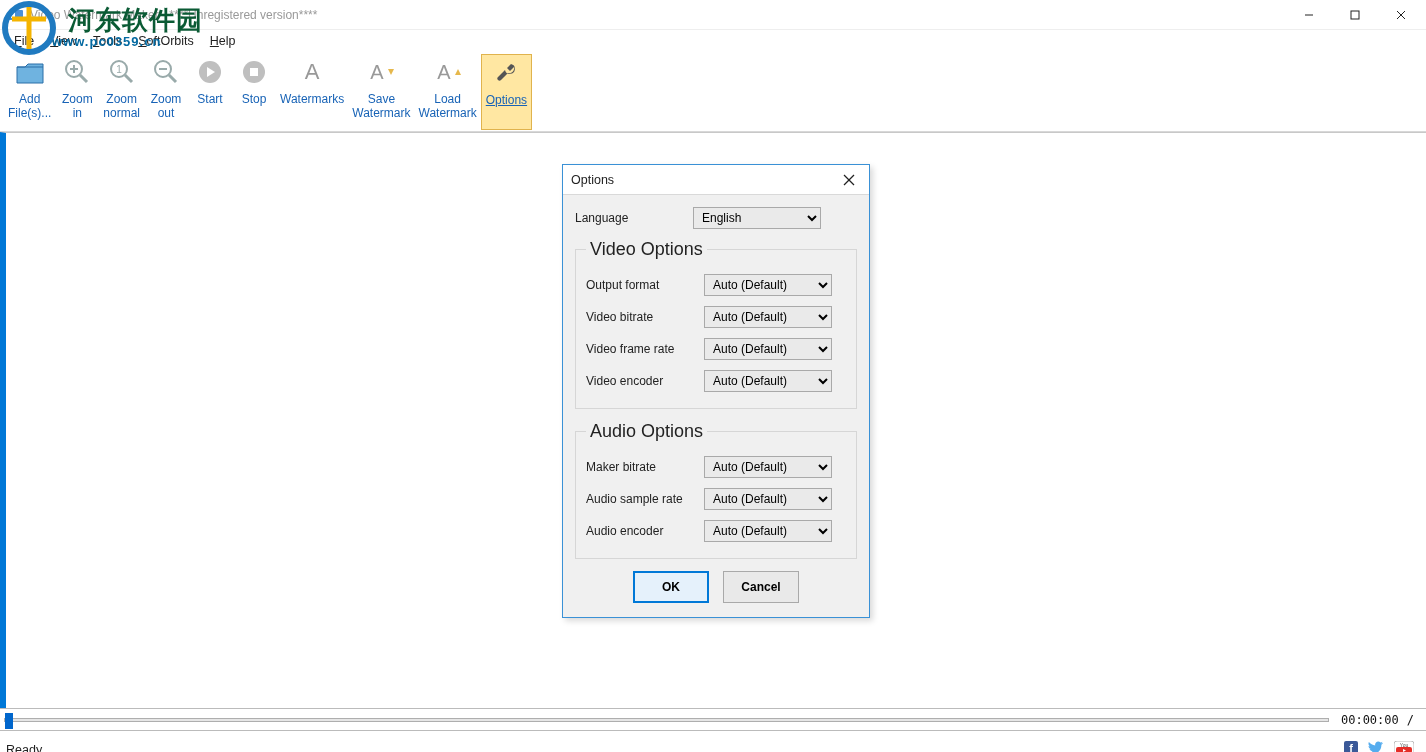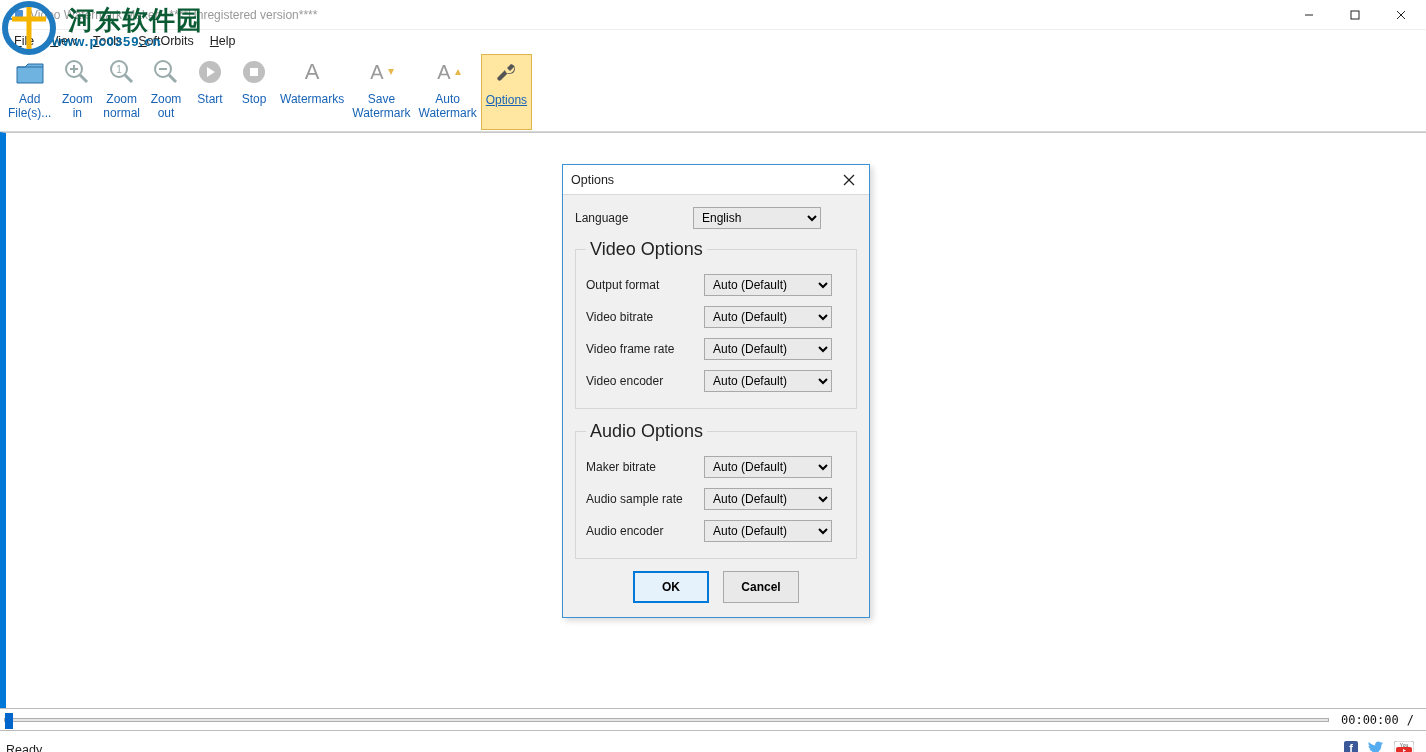--- a/index.html
+++ b/index.html
@@ -185,21 +185,21 @@
     <span class="tlabel">Save
 Watermark</span>
   </div>
   <div class="toolbtn">
     <span class="ticon">
         <svg width="30" height="26">
           <text x="11" y="20" font-size="20" text-anchor="middle" fill="#999" font-family="Times">A</text>
           <polygon points="22,16 28,16 25,10" fill="#e6b84c"></polygon>
         </svg>
       </span>
-    <span class="tlabel">Auto
+    <span class="tlabel">Load
 Watermark</span>
   </div>
   <div class="toolbtn active">
     <span class="ticon">
         <svg width="26" height="26">
           <path d="M18 4 a5 5 0 1 1 -6 6 L5 17 a2 2 0 0 0 3 3 L15 13 a5 5 0 0 0 6 -6 l-4 4 -3 -3 z" fill="#555"></path>
         </svg>
       </span>
     <span class="tlabel">Options</span>
   </div>

